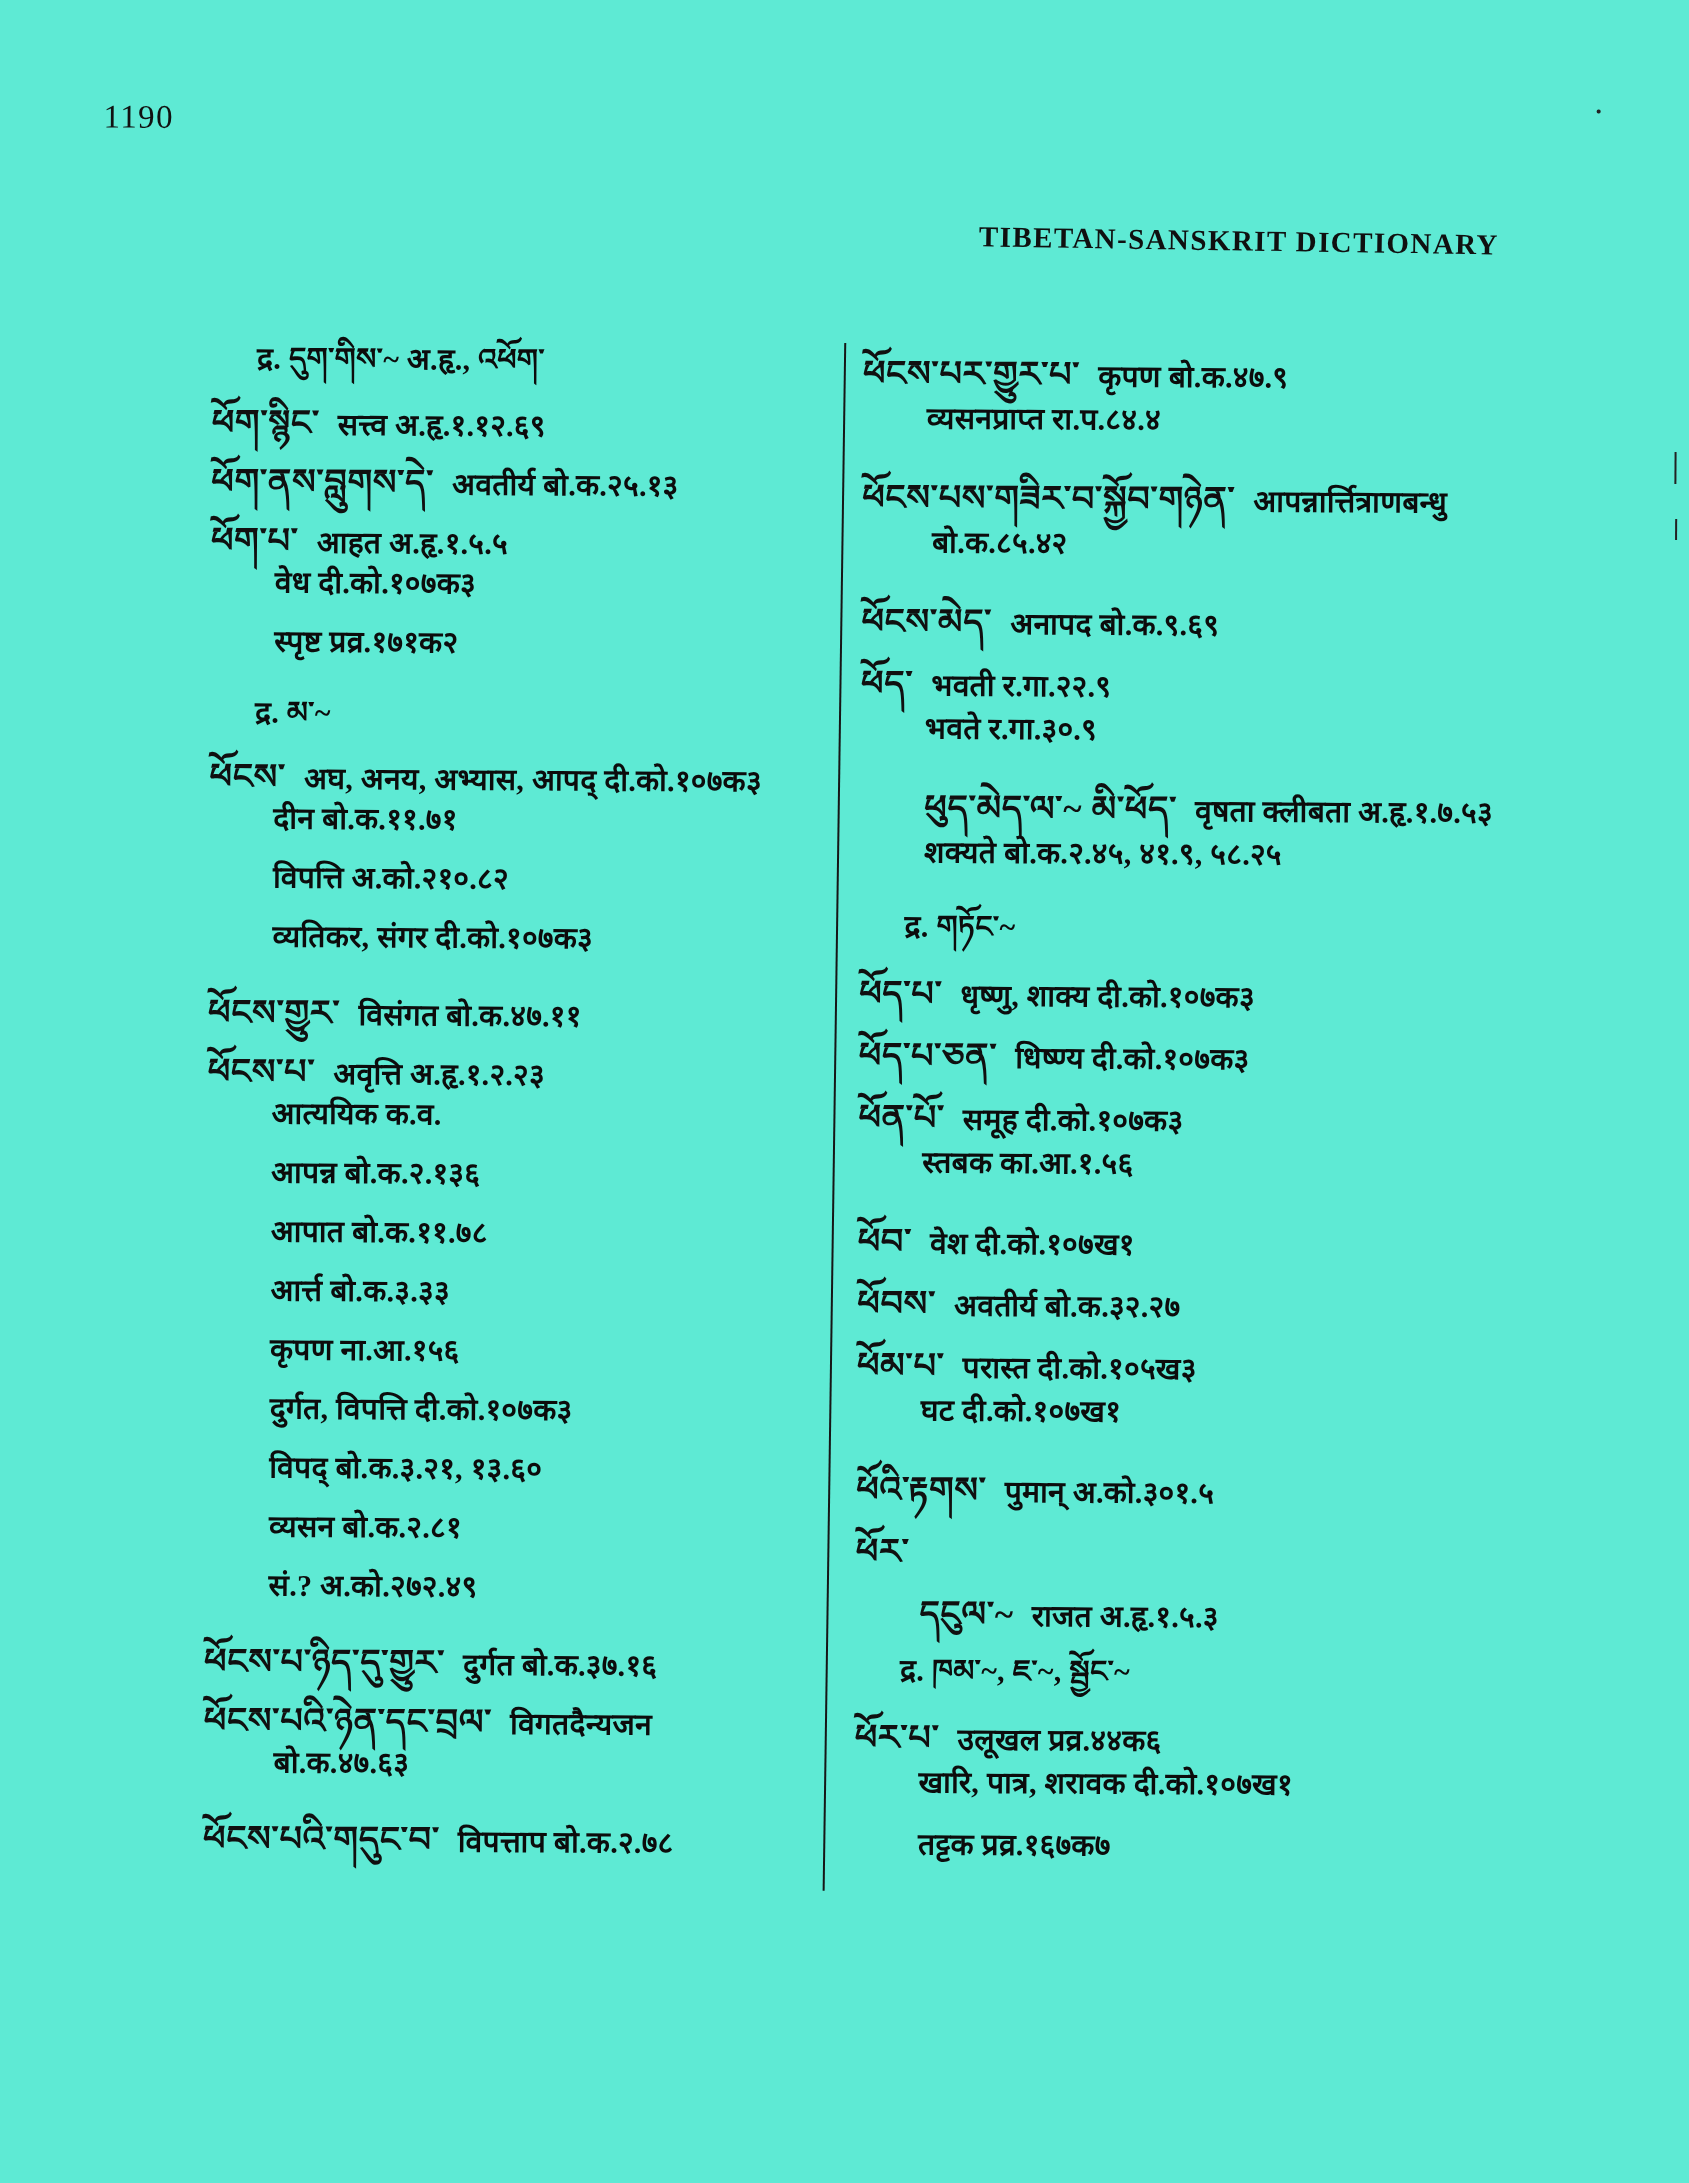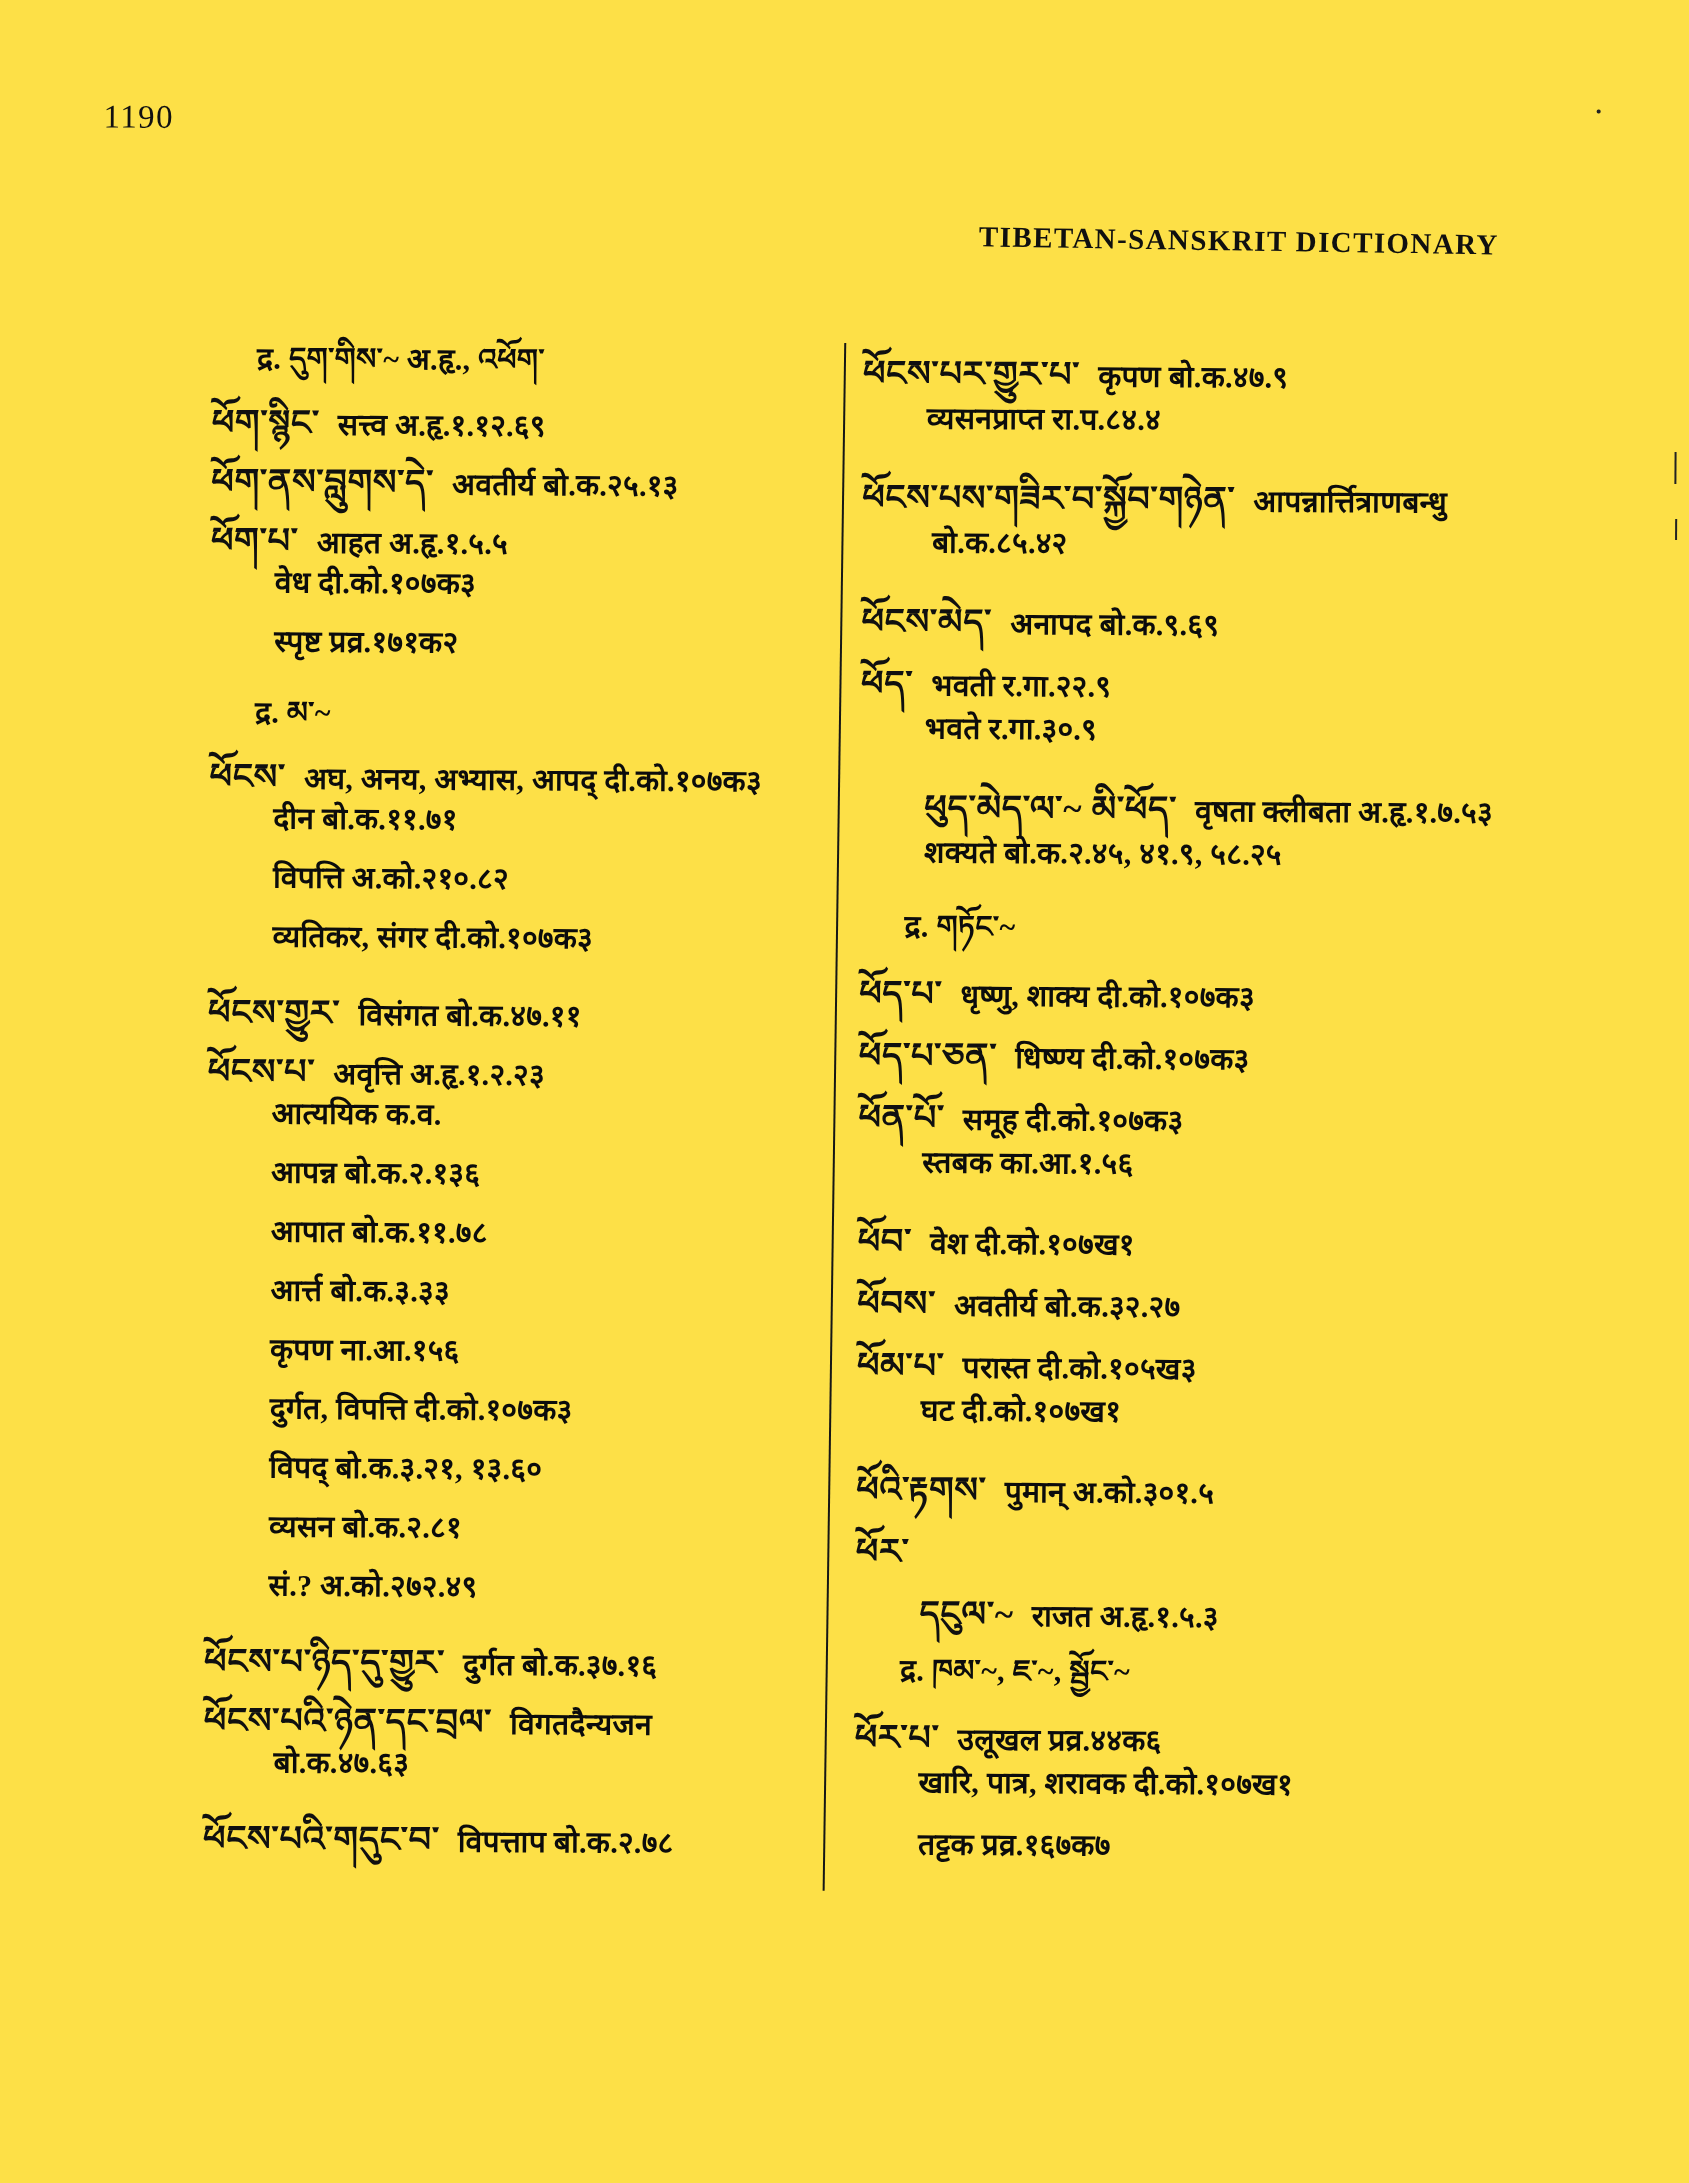--- a/index.html
+++ b/index.html
@@ -4,21 +4,21 @@
 <style>
   html,body{margin:0;padding:0;}
   body{
     width:1689px;height:2183px;
     background:#ffffff;
     font-family:"Liberation Serif","DejaVu Serif",serif;
     color:#0e0e0e;
     overflow:hidden;
   }
   .page{
-    position:relative;width:1689px;height:2183px;background:#fde047;overflow:hidden;text-align:center;
+    position:relative;width:1689px;height:2183px;background:#5eead4;overflow:hidden;text-align:center;
   }
   .page-inner{
     position:absolute;inset:0;
     transform:rotate(0.35deg);
     transform-origin:50% 40%;
   }
   .page-number{
     position:absolute;left:99px;top:103px;
     font-size:33px;font-weight:400;letter-spacing:1.4px;color:#111;
   }

